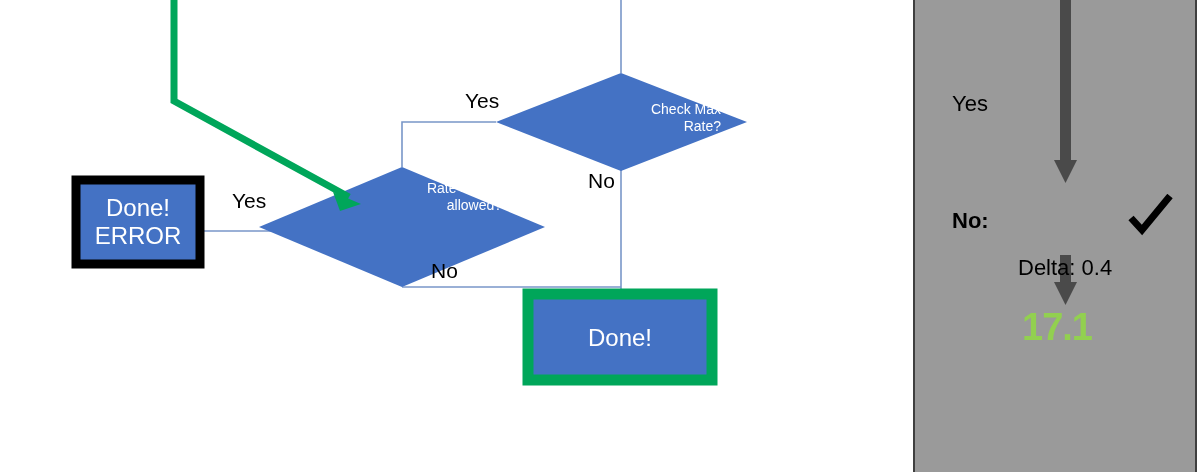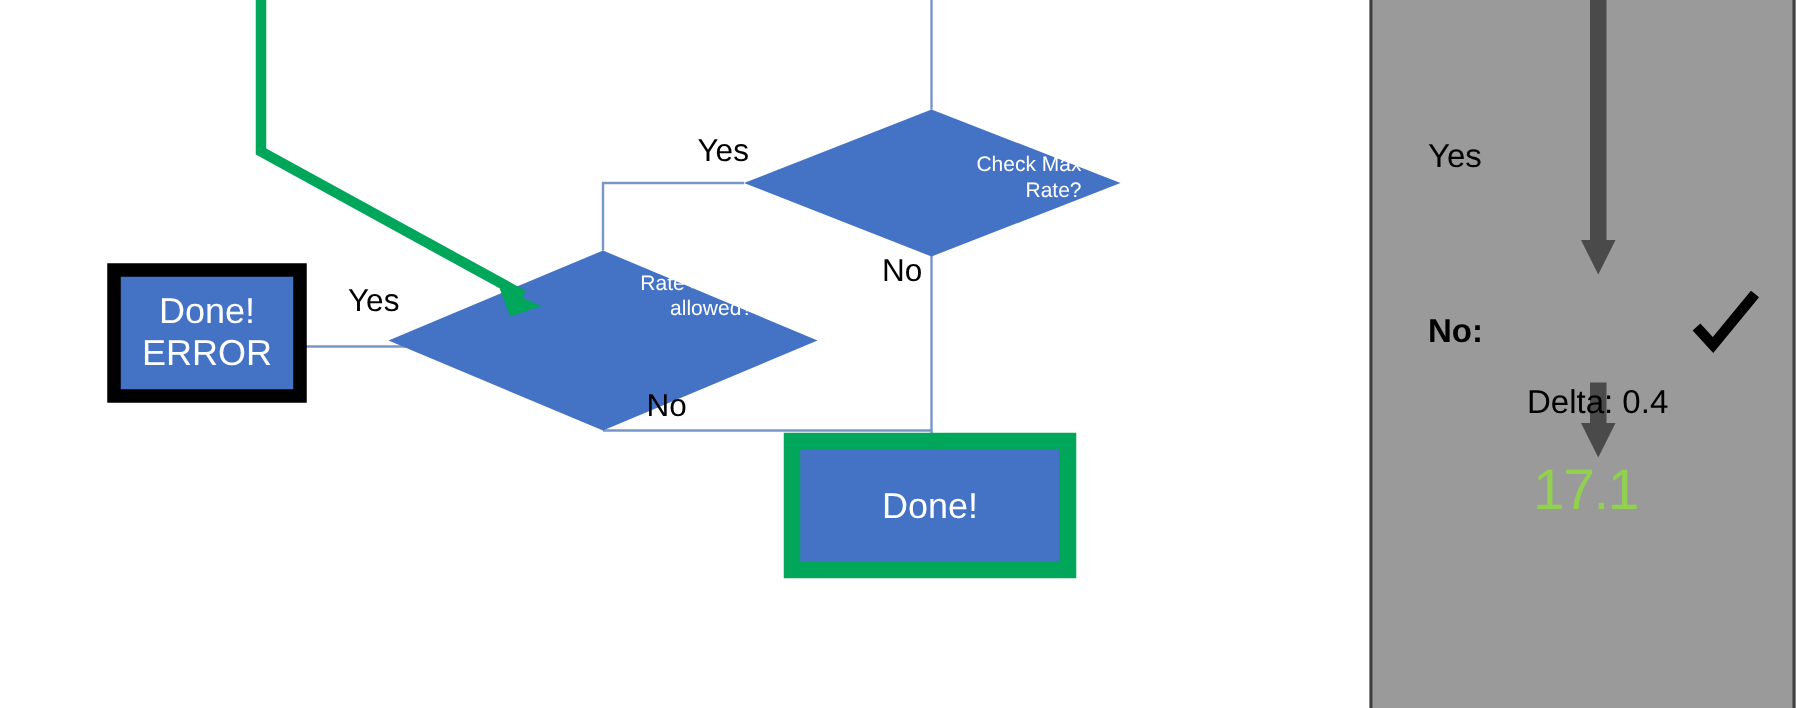--- a/index.html
+++ b/index.html
@@ -82,21 +82,21 @@
   #panel-yes    { left: 37px;  top: 93px; }
   #panel-no     { left: 37px;  top: 210px; font-weight: bold; }
   #panel-delta  { left: 103px; top: 210px; margin-top: 47px; }
   #panel-value  {
     left: 0px;
     top: 308px;
     width: 284px;
     text-align: center;
     color: #92D050;
     font-size: 38px;
-    font-weight: normal;
+    font-weight: bold;
     letter-spacing: -1px;
   }
 </style>
 </head>
 <body>
 
 <div id="canvas">
 
   <svg id="flow-svg" viewBox="0 0 1202 472">
 

